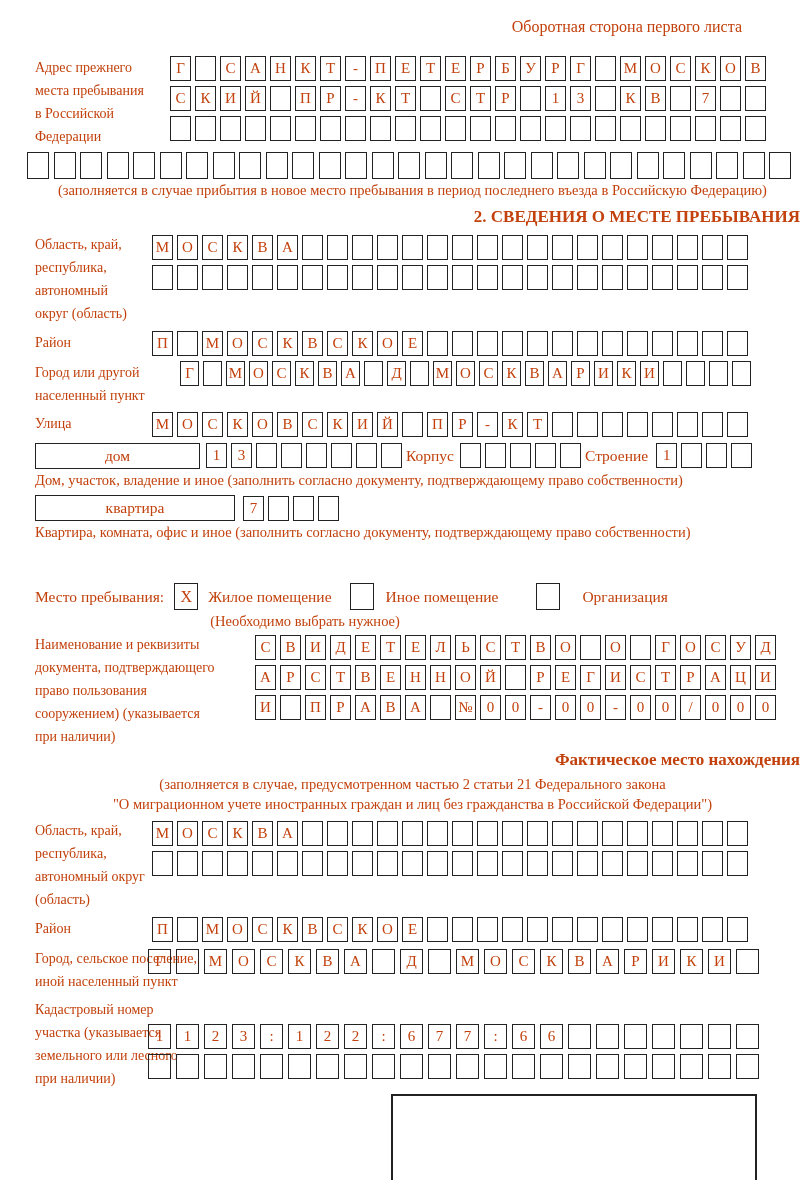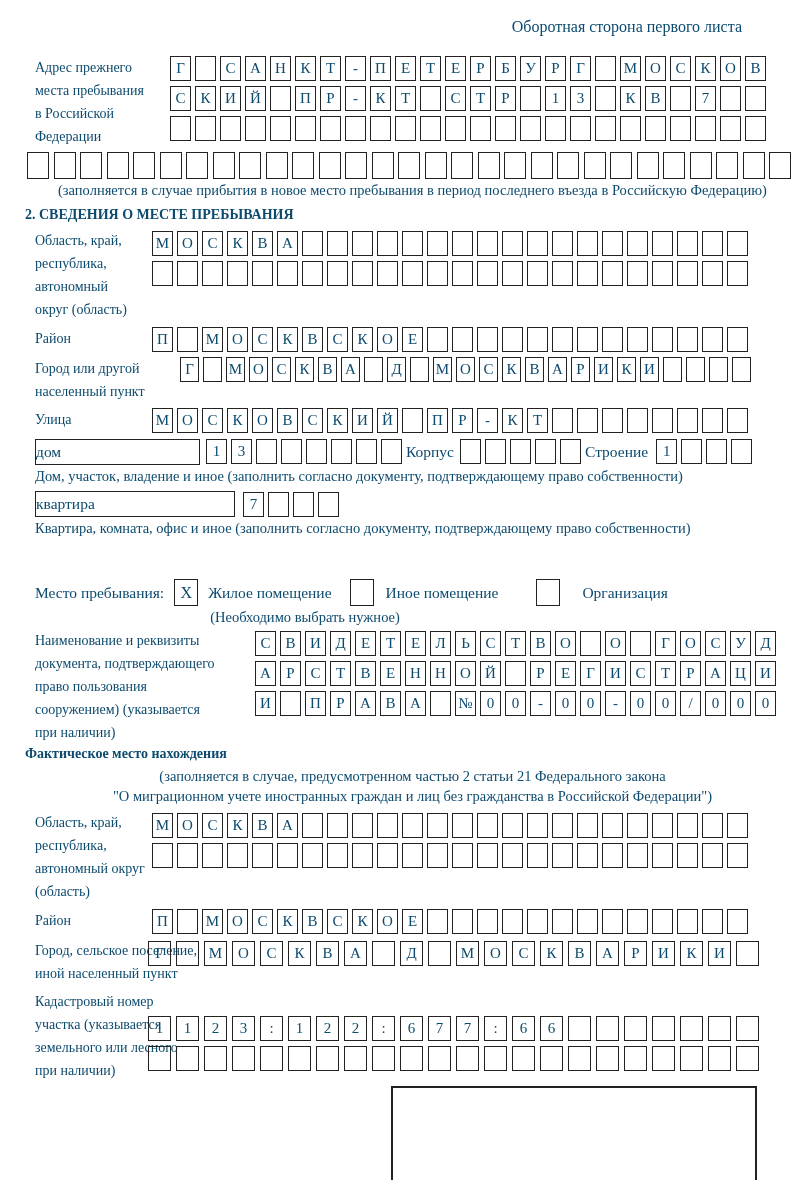--- a/index.html
+++ b/index.html
@@ -1,21 +1,21 @@
 <!DOCTYPE html>
 <html><head>
 <meta charset="utf-8">
 <style>
   html,body{margin:0;padding:0;background:#fff;}
   .page{
     position:relative;
     width:800px;height:1180px;
     background:#fff;
     font-family:"Liberation Serif","DejaVu Serif",serif;
-    color:#0c4a6e;
+    color:#c2410c;
     padding:18px 0 0 25px;
     box-sizing:border-box;
     overflow:hidden;
   }
   .hdr-right{
     text-align:right;
     padding-right:58px;
     font-size:16px;
     margin-bottom:20px;
   }
@@ -34,24 +34,24 @@
     margin-right:4px;
     text-align:center;
     font-size:15px;line-height:23px;
     font-family:"Liberation Serif",serif;
   }
   .cells.narrow .cell{width:17px;margin-right:4px;}
   .cells.wide .cell{width:21px;margin-right:5px;}
   .cells.big .cell{width:20px;height:25px;margin-right:4.5px;}
   .mb5{margin-bottom:5px;}
   .note-center{text-align:center;font-size:14.5px;margin:3px 0 2px 0;}
-  .sec-title{text-align:left;font-weight:bold;font-size:14px;margin:8px 0 6px 0;}
+  .sec-title{text-align:right;font-weight:bold;font-size:17px;margin:8px 0 6px 0;}
   .widebox{
     flex:none;border:1.6px solid #222;height:24px;
-    text-align:left;font-size:15.5px;line-height:24px;
+    text-align:center;font-size:15.5px;line-height:24px;
     box-sizing:content-box;margin-left:10px;
   }
   .inline-lbl{font-size:15.5px;line-height:27px;white-space:nowrap;}
   .chk{
     flex:none;display:inline-block;width:22px;height:25px;
     border:1.6px solid #222;text-align:center;
     font-size:16px;line-height:25px;
   }
   .cap{font-size:14.5px;margin:3px 0 6px 10px;}
   .stamp-box{

